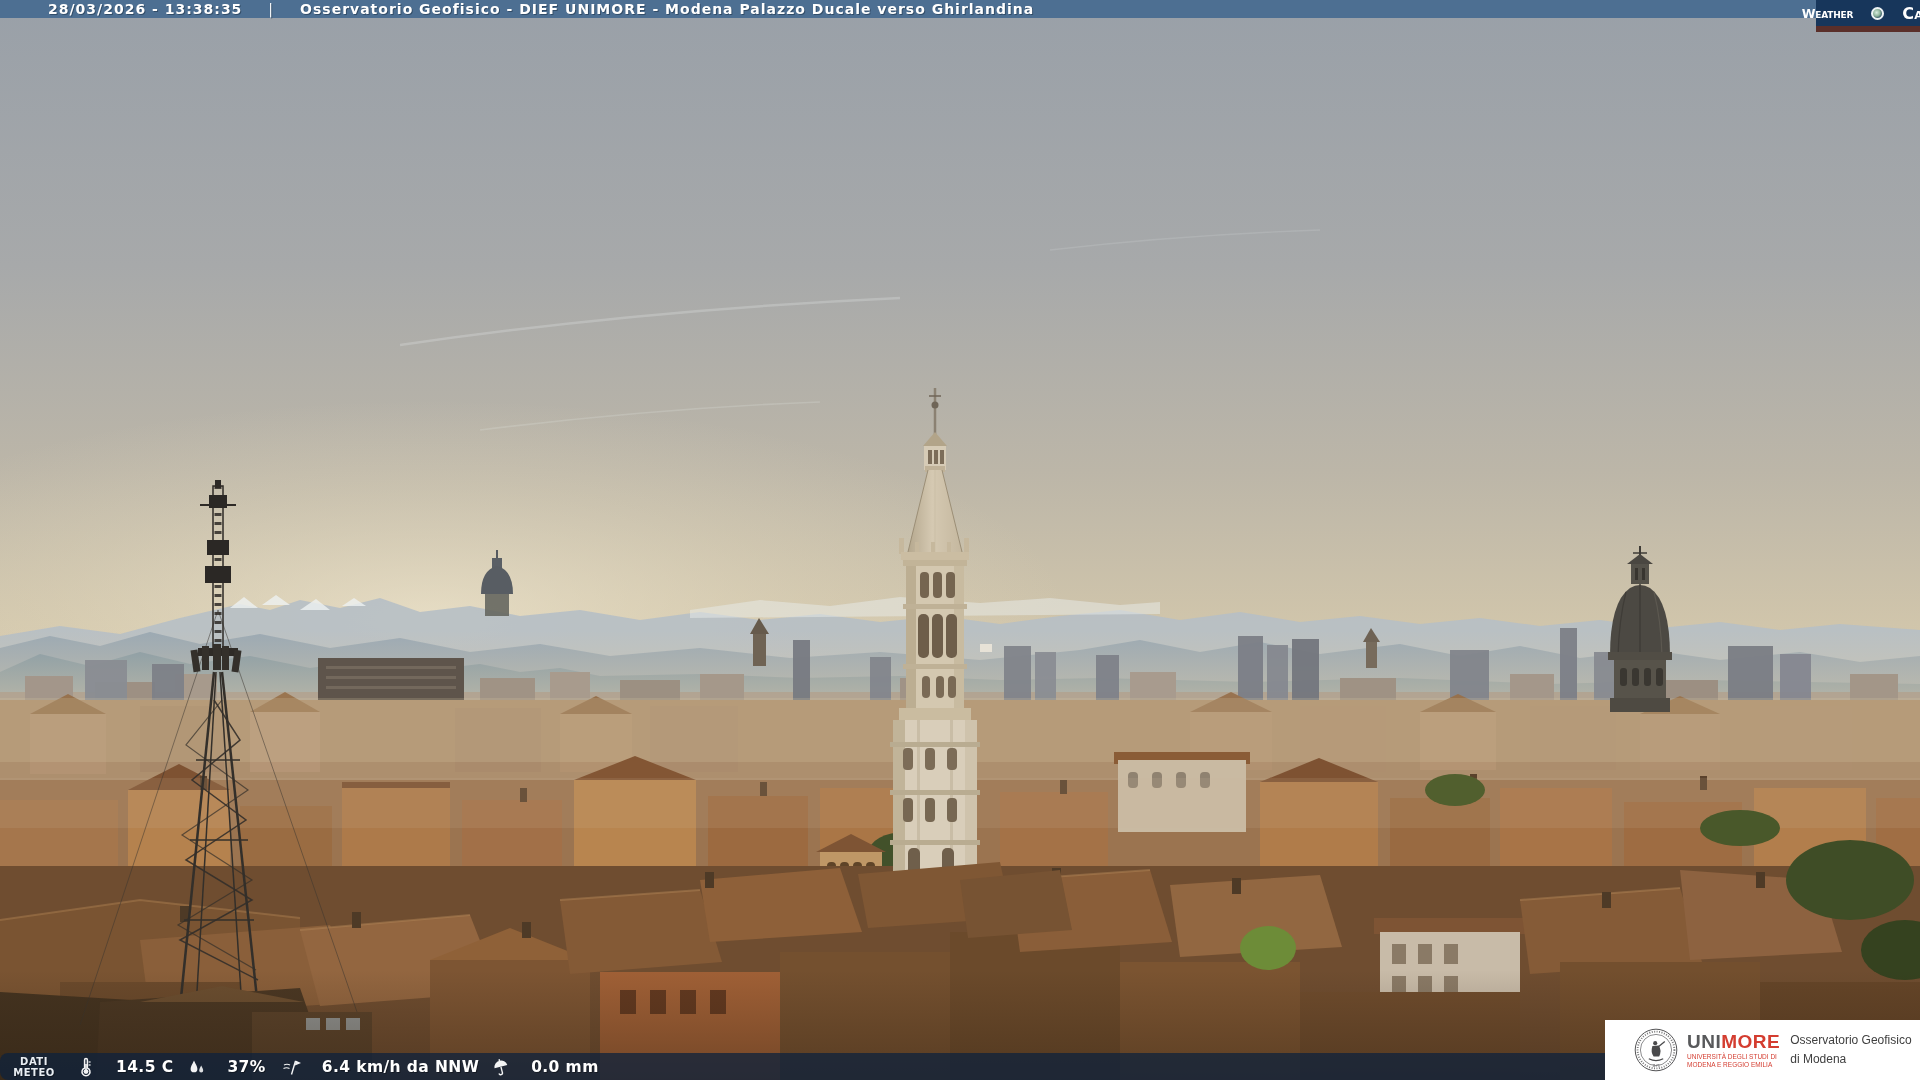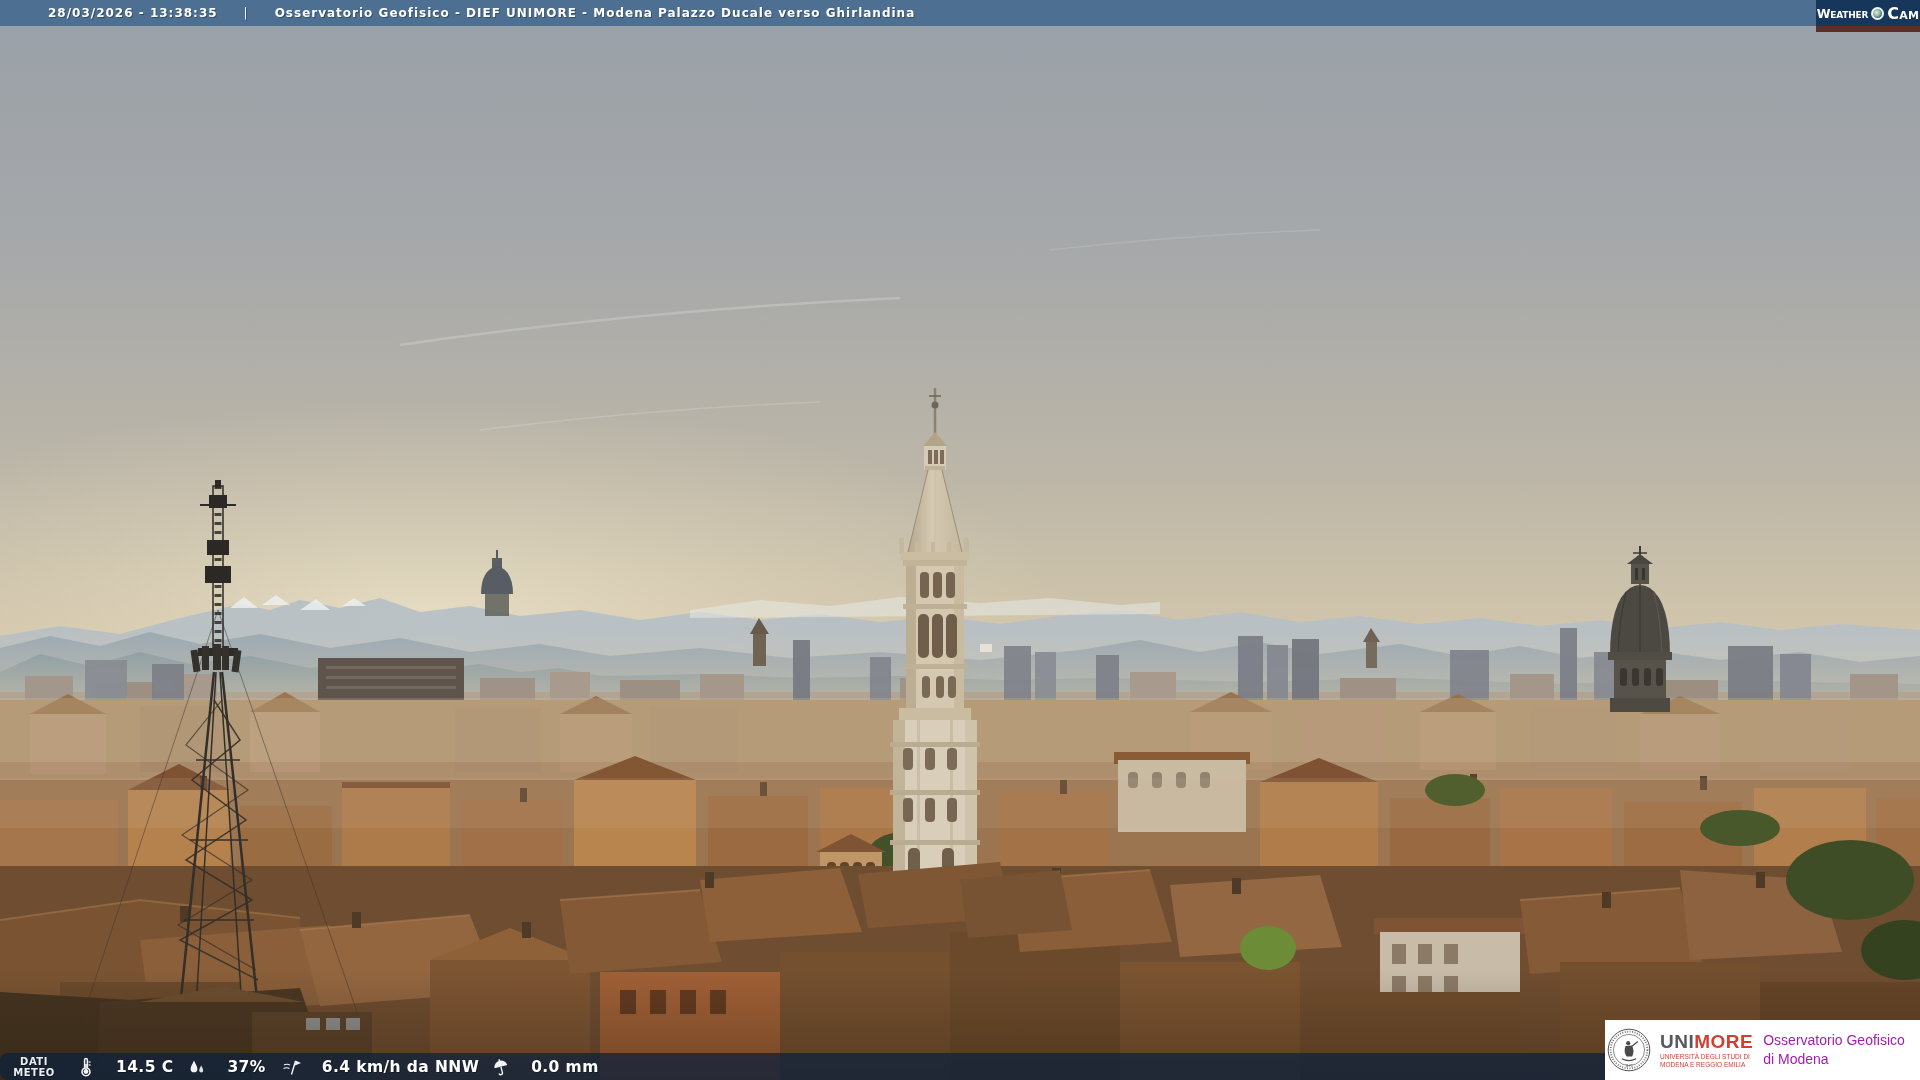--- a/index.html
+++ b/index.html
@@ -1,30 +1,30 @@
 <!DOCTYPE html>
 <html style="--top-bar: #4d6f92; --logo-navy: #17365b; --logo-red-strip: #5a2f2a; --bottom-bar: rgba(13,33,60,0.75); --unimore-red: #d43d30; --unimore-gray: #58595b;"><head>
 <meta charset="utf-8">
 <style>
   html,body{margin:0;padding:0;background:#222;}
   .stage{position:relative;width:1920px;height:1080px;overflow:hidden;
          font-family:"DejaVu Sans",sans-serif;background:#9aa1a8;}
   svg.scene{position:absolute;left:0;top:0;z-index:0;display:block;}
 
   
-  .topbar{position:absolute;top:0;left:0;right:0;height:26px;z-index:2;
+  .topbar{position:absolute;top:0;left:0;right:0;height:18px;z-index:2;
           background:var(--top-bar,#4d6f92);color:#fff;font-weight:bold;
-          font-size:12px;letter-spacing:1px;display:flex;align-items:center;
+          font-size:14px;letter-spacing:1px;display:flex;align-items:center;
           padding-left:48px;box-sizing:border-box;
           text-shadow:1px 1px 0 rgba(30,50,70,.55);white-space:nowrap;}
   .topbar .sep{margin:0 26px;font-weight:normal;opacity:.95;}
 
   .wcam{position:absolute;top:0;right:0;width:104px;height:26px;z-index:3;
         background:var(--logo-navy,#17365b);display:flex;align-items:center;
-        justify-content:center;gap:3px;color:#fff;}
+        justify-content:center;gap:18px;color:#fff;}
   .wcam .w1{font-variant:small-caps;font-size:12.5px;font-weight:600;letter-spacing:-.2px;}
   .wcam .lens{width:9px;height:9px;border-radius:50%;flex:0 0 auto;
         background:radial-gradient(circle at 40% 40%,#d8ecd f0,#8fb49a 45%,#2a4c60 78%);
         background:radial-gradient(circle at 40% 40%,#d8ecdf 0%,#8fb49a 45%,#2a4c60 78%);
         border:2px solid #eef3f5;}
   .wcam .w2{font-variant:small-caps;font-size:16px;font-weight:700;letter-spacing:.3px;}
   .wcam-strip{position:absolute;top:26px;right:0;width:104px;height:6px;z-index:3;
         background:var(--logo-red-strip,#5a2f2a);}
 
   
@@ -35,29 +35,29 @@
   .dati{display:flex;flex-direction:column;align-items:center;justify-content:center;
         font-size:10px;line-height:11px;letter-spacing:.5px;margin-left:12px;width:44px;
         color:#e9eef3;}
   .wicon{width:20px;height:20px;flex:0 0 auto;opacity:.95;}
   .mlA{margin-left:20px;} .mlB{margin-left:20px;} .mlC{margin-left:14px;}
   .mlD{margin-left:16px;} .mlE{margin-left:12px;}
 
   
   .uni-box{position:absolute;right:0;bottom:0;width:315px;height:60px;z-index:4;
         background:#ffffff;display:flex;align-items:center;box-sizing:border-box;
-        padding-left:0;font-family:"Liberation Sans",sans-serif;}
+        padding-left:27px;font-family:"Liberation Sans",sans-serif;}
   .seal{width:48px;height:48px;flex:0 0 auto;}
   .uni-text{margin-left:7px;}
   .uni-name{font-size:19px;font-weight:bold;letter-spacing:.5px;line-height:19px;}
   .uni-name .g{color:var(--unimore-gray,#58595b);}
   .uni-name .r{color:var(--unimore-red,#d43d30);}
   .uni-sub{margin-top:2px;font-size:6.5px;line-height:8px;color:var(--unimore-red,#d43d30);}
   .uni-sub span{display:block;}
-  .obs-text{margin-left:10px;font-size:14px;line-height:19px;color:#a21caf;}
+  .obs-text{margin-left:10px;font-size:12px;line-height:19px;color:#404040;}
   .obs-text span{display:block;}
 </style>
 </head>
 <body>
 
 <div class="stage">
 
   <svg class="scene" width="1920" height="1080" viewBox="0 0 1920 1080">
     <defs>
       <linearGradient id="sky" x1="0" y1="0" x2="0" y2="1">

